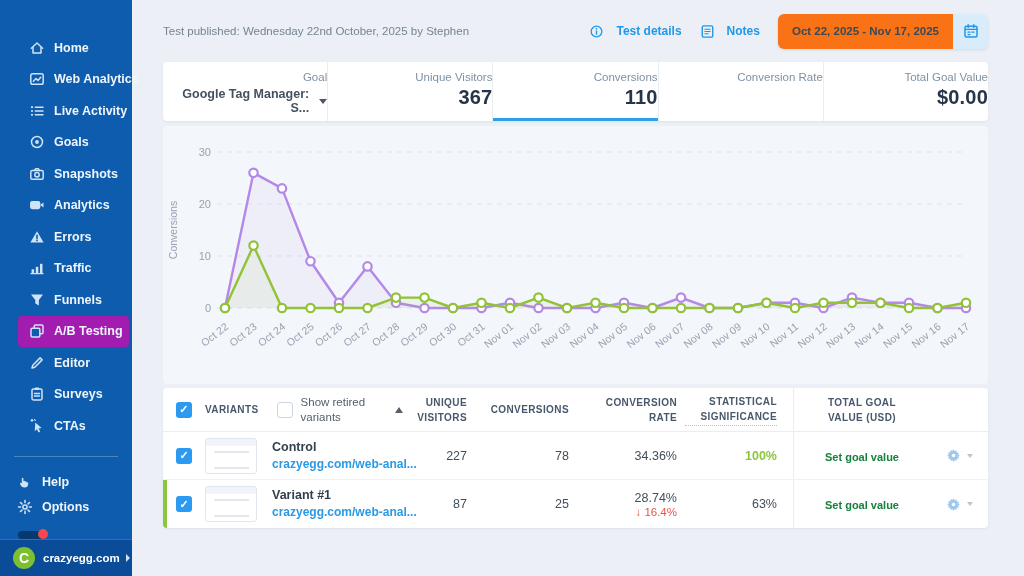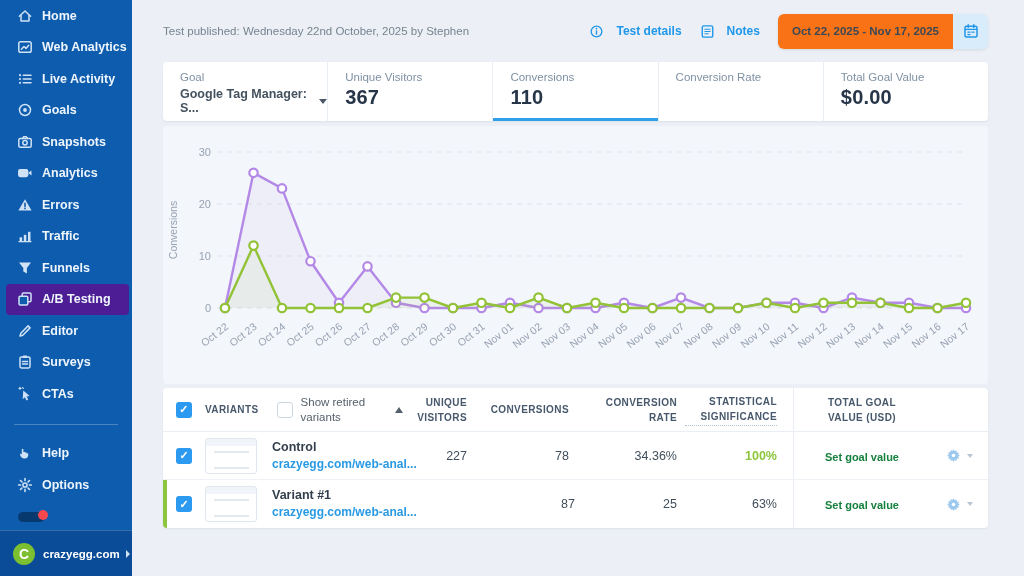--- a/index.html
+++ b/index.html
@@ -2,25 +2,25 @@
 <html><head>
 <meta charset="utf-8">
 <style>
   * { margin:0; padding:0; box-sizing:border-box; }
   html,body { width:1024px; height:576px; overflow:hidden;
     font-family:"Liberation Sans", sans-serif; background:#ecf0f6; color:#33414f; }
 
   
   .sidebar { position:absolute; left:0; top:0; width:132px; height:576px;
     background:#0e5cad; display:flex; flex-direction:column; }
-  .nav { padding-top:0; }
+  .nav { padding-top:32px;margin-left:12px; }
   .nav-item { height:31.5px; display:flex; align-items:center; padding-left:17px;
     color:#eef5fc; font-size:12.5px; font-weight:bold; cursor:pointer; white-space:nowrap; }
   .nav-item .ic { width:16px; height:16px; margin-right:9px; color:#cfe2f6; flex:0 0 16px; display:inline-flex; }
-  .nav-item.active { background:#4c1d95; border-radius:4px; margin:0 3px 0 6px; padding-left:11px; }
+  .nav-item.active { background:#a21caf; border-radius:4px; margin:0 3px 0 6px; padding-left:11px; }
   .side-divider { border-top:1px solid rgba(255,255,255,.25); margin:14px 14px 13px 14px; }
   .whats-new { width:27px; height:10px; background:#07396f; border-radius:5px;
     margin:11px 0 0 18px; position:relative; }
   .whats-new .dot { position:absolute; right:-3px; top:-2px; width:10px; height:10px;
     background:#f4484e; border-radius:50%; }
   .side-footer { margin-top:auto; height:46px; background:#0a4c98; display:flex;
     align-items:center; padding-left:13px; border-top:1px solid rgba(255,255,255,.18); }
   .logo-badge { width:22px; height:22px; border-radius:50%; background:#7cbf31; color:#fff;
     font-size:14px; font-weight:bold; display:flex; align-items:center; justify-content:center; }
   .side-footer .domain { color:#fff; font-size:11.5px; font-weight:bold; margin-left:8px; }
@@ -41,21 +41,21 @@
     box-shadow:0 1px 3px rgba(40,60,90,.12); overflow:hidden; cursor:pointer; }
   .datebox .dtext { background:#f97316; display:flex; align-items:center; padding:0 14px;
     font-size:11.5px; font-weight:bold; color:#3a4856; }
   .datebox .cal { width:35px; background:#d8ecfb; display:flex; align-items:center;
     justify-content:center; color:#2196e8; }
   .datebox .cal .ic { width:16px; height:16px; display:inline-flex; }
 
   
   .stats { height:59px; background:#fff; border-radius:4px; display:flex;
     box-shadow:0 1px 2px rgba(40,60,90,.08); }
-  .stat-cell { flex:1 1 0; padding:9px 0 0 17px; border-left:1px solid #e9eef4; cursor:pointer; position:relative; }
+  .stat-cell { flex:1 1 0; padding:9px 0 0 17px; border-left:1px solid #e9eef4; cursor:pointer; position:relative;text-align:right; }
   .stat-cell:first-child { border-left:none; }
   .stat-label { font-size:11.5px; color:#7f91a3; margin-bottom:3px; }
   .stat-value { font-size:20px; font-weight:bold; color:#273549; letter-spacing:.2px; }
   .stat-value .suffix { font-size:11px; font-weight:bold; color:#7f91a3; margin-left:3px; }
   .stat-cell.active:after { content:""; position:absolute; left:0; right:0; bottom:0;
     height:3px; background:#2f9fe8; }
   .goal-select { display:flex; align-items:center; font-size:12.5px; font-weight:bold;
     color:#44525f; margin-top:4px; cursor:pointer; }
   .caret-dn { width:0; height:0; border-top:5px solid #4a5866; border-left:4px solid transparent;
     border-right:4px solid transparent; margin-left:10px; }
@@ -490,20 +490,24 @@
           </div>
         <div class="col-main">
           <div class="thumb"></div>
           <div>
             <div class="vname">Variant #1</div>
             <div class="vurl">crazyegg.com/web-anal...</div>
           </div>
         </div>
         <div class="col-uv num">87</div>
         <div class="col-conv num">25</div>
+        <div class="col-rate num">
+          <div>28.74%</div>
+          <div class="rate-delta">↓ 16.4%</div>
+        </div>
         <div class="col-sig num">63%</div>
         <div class="col-div"></div>
         <div class="col-goal"><span class="set-goal">Set goal value</span></div>
         <div class="col-gear">
           <span class="gear-ic">
               <svg viewBox="0 0 16 16" width="100%" height="100%" fill="none" stroke="currentColor" stroke-width="1.5" stroke-linecap="round" stroke-linejoin="round">
                 <path d="M8 2l.9 1.7 1.9-.5.3 1.9 1.9.3-.5 1.9L14 8l-1.5.9.5 1.9-1.9.3-.3 1.9-1.9-.5L8 14l-.9-1.5-1.9.5-.3-1.9-1.9-.3.5-1.9L2 8l1.5-.9-.5-1.9 1.9-.3.3-1.9 1.9.5Z" fill="currentColor" stroke="none"></path>
                 <circle cx="8" cy="8" r="1.7" fill="#fff" stroke="none"></circle>
               </svg>
             </span>

